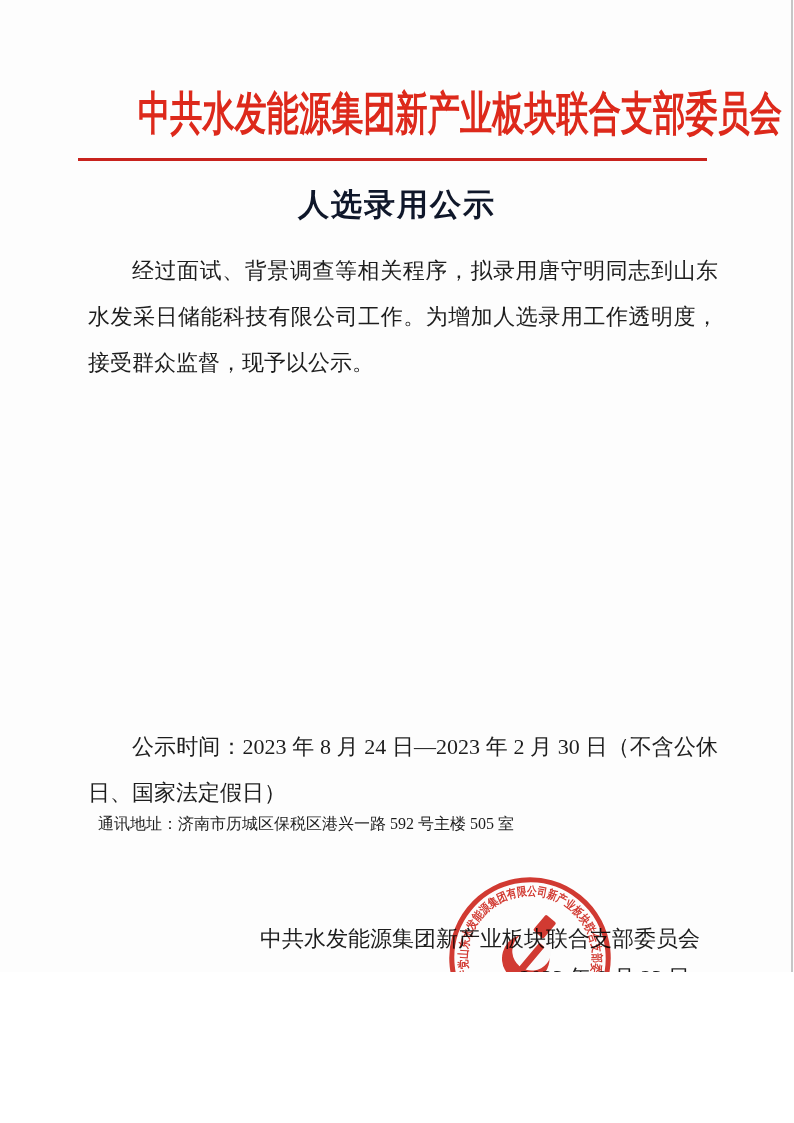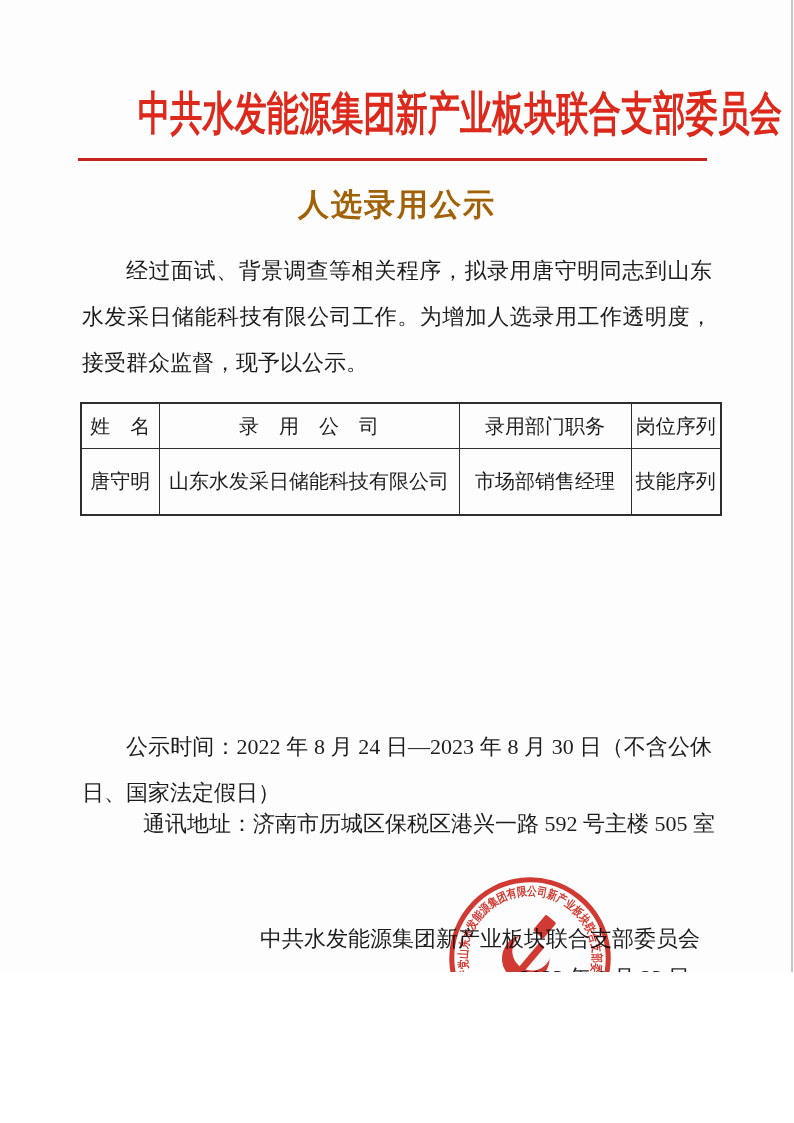--- a/index.html
+++ b/index.html
@@ -10,32 +10,32 @@
   
   .banner{position:absolute;top:82px;left:0;width:794px;text-align:center;}
   .banner-text{
     display:inline-block;transform:scaleX(.70);transform-origin:center;
     font-size:46px;font-weight:bold;color:#dd291b;white-space:nowrap;line-height:1.4;
   }
   .banner-rule{position:absolute;top:158px;left:78px;width:629px;height:3px;background:#c8231d;}
   
   .doc-title{
     position:absolute;top:184px;left:0;width:794px;margin:0;text-align:center;
-    font-size:31px;font-weight:bold;letter-spacing:2px;color:#a16207;
+    font-size:31px;font-weight:bold;letter-spacing:2px;color:#0f172a;
   }
   
   .para{
-    position:absolute;left:82px;width:630px;margin:0;
+    position:absolute;left:88px;width:630px;margin:0;
     font-size:22px;line-height:46px;text-align:justify;text-indent:2em;
   }
   .p1{top:248px;}
   .p2{top:546px;}
   .p3{top:724px;}
   .info{
-    position:absolute;left:99px;margin:0;font-size:22px;line-height:46px;
+    position:absolute;left:66px;margin:0;font-size:16px;line-height:46px;
     text-indent:2em;white-space:nowrap;
   }
   .addr{top:801px;}
   .phone{top:848px;}
   .email{top:895px;}
   .sig{position:absolute;top:924px;right:94px;font-size:22px;white-space:nowrap;}
   .sig-date{position:absolute;top:963px;right:104px;font-size:22px;white-space:nowrap;}
   
   .hire-table{
     position:absolute;top:402px;left:80px;width:640px;
@@ -66,47 +66,23 @@
 
   <div class="banner">
     <span class="banner-text">中共水发能源集团新产业板块联合支部委员会</span>
   </div>
   <div class="banner-rule"></div>
 
   <h1 class="doc-title">人选录用公示</h1>
 
   <p class="para p1">经过面试、背景调查等相关程序，拟录用唐守明同志到山东水发采日储能科技有限公司工作。为增加人选录用工作透明度，接受群众监督，现予以公示。</p>
 
-  <table class="hire-table">
-    <colgroup>
-      <col class="c1">
-        <col class="c2">
-        <col class="c3">
-        <col class="c4">
-    </colgroup>
-    <thead>
-      <tr>
-        <th>姓　名</th>
-        <th>录　用　公　司</th>
-        <th>录用部门职务</th>
-        <th>岗位序列</th>
-      </tr>
-    </thead>
-    <tbody>
-      <tr>
-        <td>唐守明</td>
-        <td>山东水发采日储能科技有限公司</td>
-        <td>市场部销售经理</td>
-        <td>技能序列</td>
-      </tr>
-    </tbody>
-  </table>
 
 
-  <p class="para p3">公示时间：2022 年 8 月 24 日—2023 年 8 月 30 日（不含公休日、国家法定假日）</p>
+  <p class="para p3">公示时间：2023 年 8 月 24 日—2023 年 2 月 30 日（不含公休日、国家法定假日）</p>
 
   <p class="info addr">通讯地址：济南市历城区保税区港兴一路 592 号主楼 505 室</p>
 
   <div class="sig">中共水发能源集团新产业板块联合支部委员会</div>
   <div class="sig-date">2023 年 8 月 23 日</div>
 
   <svg class="seal" viewBox="0 0 200 200" aria-hidden="true">
     <defs>
       <path id="sealArc" d="M 42.5 146.6 A 74 74 0 1 1 157.5 146.6" fill="none"></path>
     </defs>

